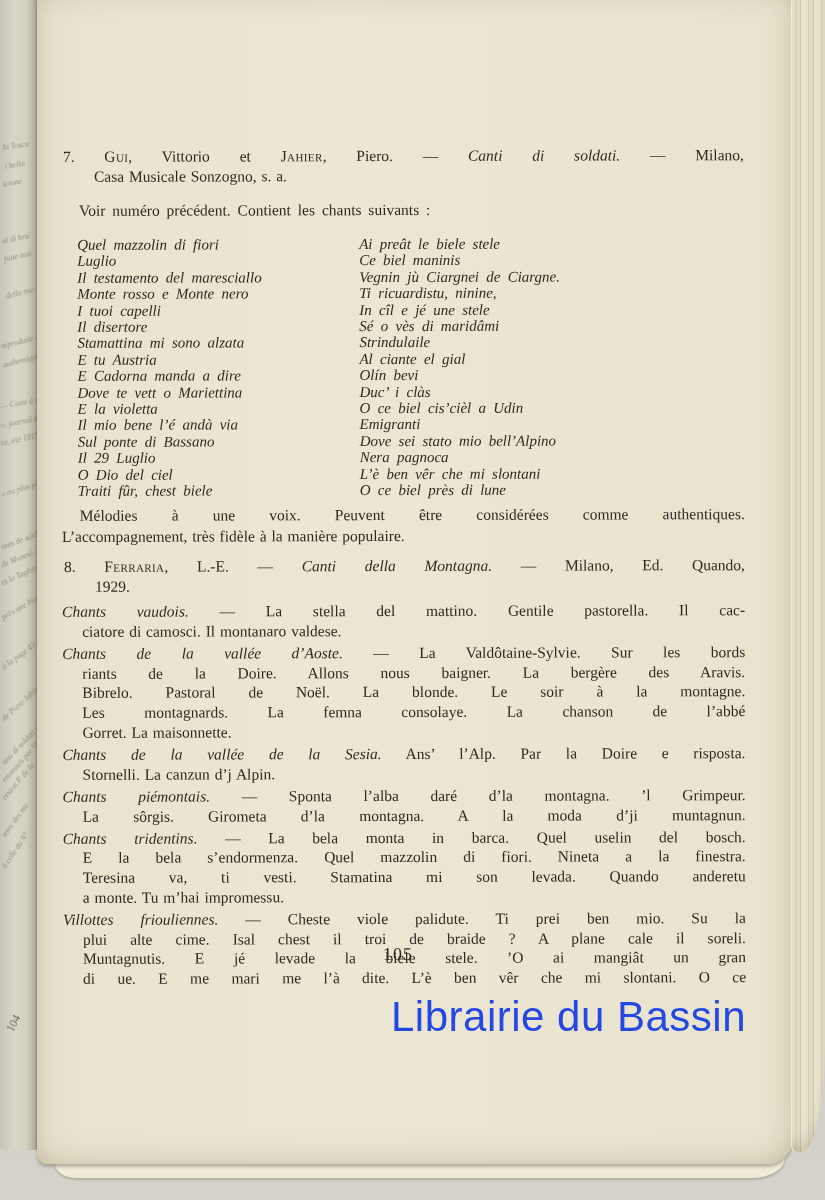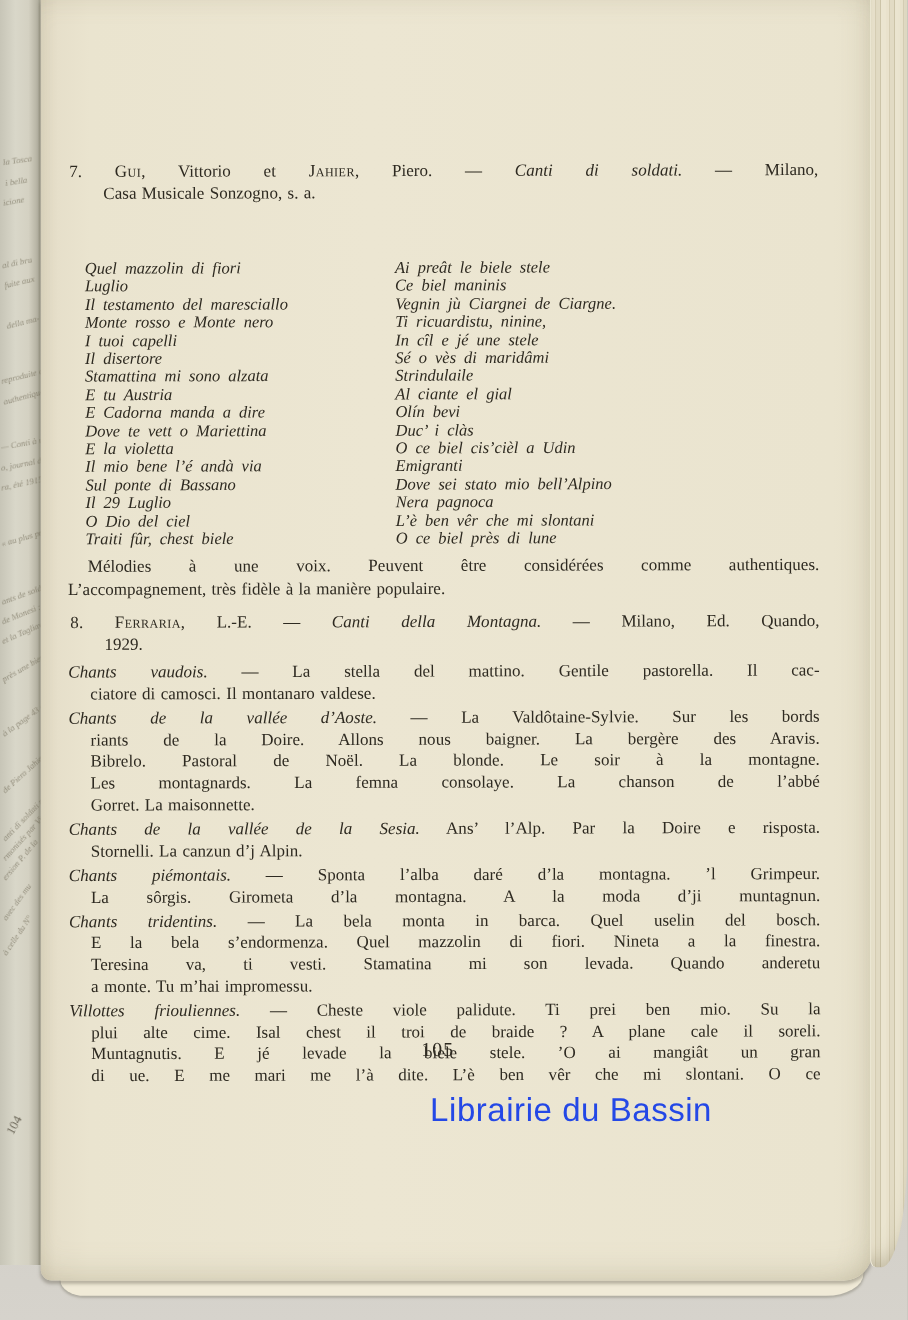--- a/index.html
+++ b/index.html
@@ -59,21 +59,21 @@
   .sections{position:absolute;top:601px;left:0;width:683px;font-size:15.5px;line-height:19.7px;word-spacing:1px;}
   .section{margin-bottom:2.5px;padding-left:20px;}
   .section .fl{margin-left:-20px;}
   .section .ln.last{text-align:left;text-align-last:left;}
 
   .pagenum{position:absolute;top:944px;left:305px;width:60px;text-align:center;
     font-size:18px;letter-spacing:1px;}
 
   
   .watermark{position:absolute;left:391px;top:993px;z-index:10;
-    font-family:"Liberation Sans","DejaVu Sans",sans-serif;font-size:30px;letter-spacing:.5px;
+    font-family:"Liberation Sans","DejaVu Sans",sans-serif;font-size:42px;letter-spacing:.5px;
     white-space:nowrap;}
 </style>
 </head>
 <body>
 
 <div id="scene">
 
   <div class="left-strip">
     <span class="frag" style="top:143px;left:2px;transform:rotate(-8deg);">la Tosca</span>
     <span class="frag" style="top:162px;left:4px;transform:rotate(-9deg);">i bella</span>
@@ -107,20 +107,21 @@
 
   <div class="fore-edge"></div>
 
   <div class="text-layer">
 
     <div class="entry" id="entry7">
       <div class="l1 jl"><span>7.</span> <span class="sc">Gui</span><span>, Vittorio et </span><span class="sc">Jahier</span><span>, Piero. — </span><span class="it">Canti di soldati.</span><span> — Milano,</span></div>
       <div class="l2">Casa Musicale Sonzogno, s. a.</div>
     </div>
 
+    <div class="intro">Voir numéro précédent. Contient les chants suivants :</div>
 
     <div class="songs">
       <div class="col-l">
         <div>Quel mazzolin di fiori</div>
         <div>Luglio</div>
         <div>Il testamento del maresciallo</div>
         <div>Monte rosso e Monte nero</div>
         <div>I tuoi capelli</div>
         <div>Il disertore</div>
         <div>Stamattina mi sono alzata</div>

